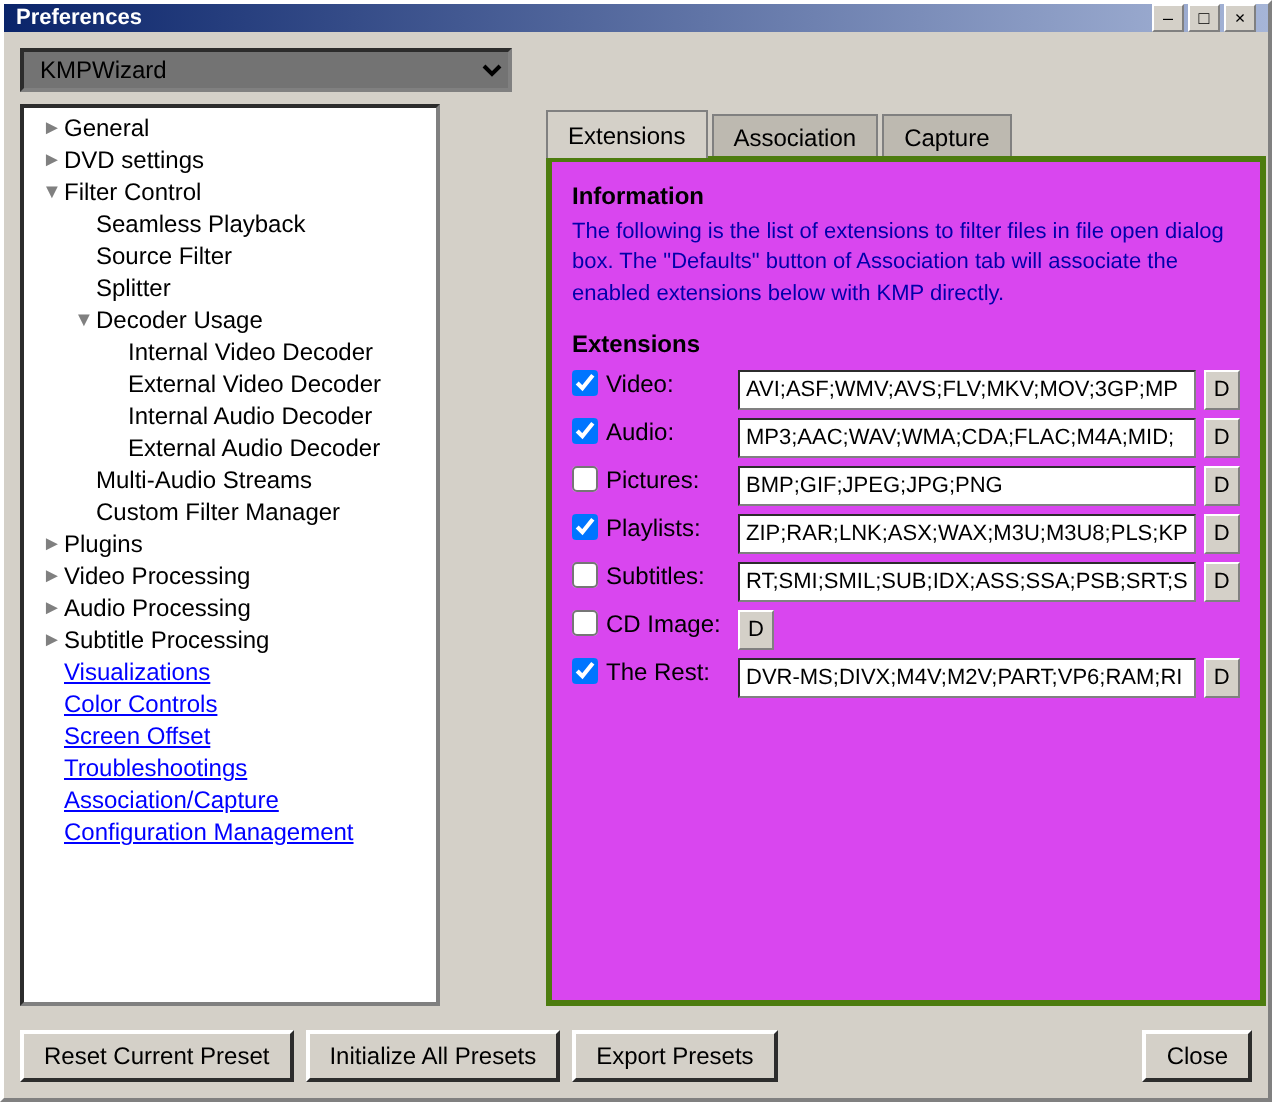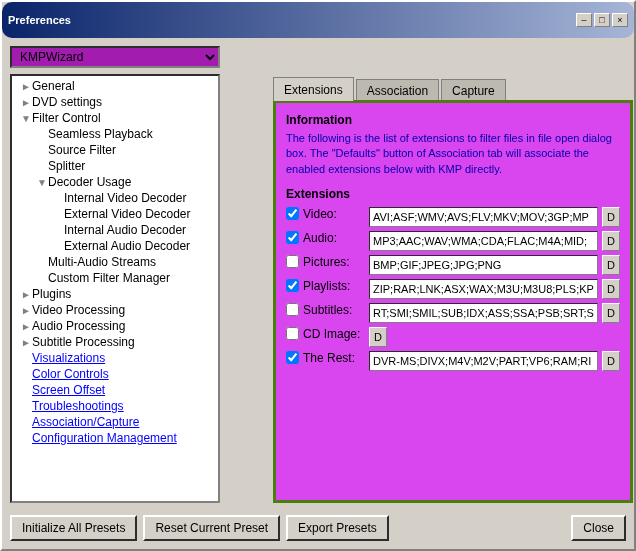--- a/index.html
+++ b/index.html
@@ -24,23 +24,22 @@
       display: flex;
       flex-direction: column;
     }
     .title-bar {
       background: linear-gradient(to right, #0a246a, #a6b5d7);
       color: white;
       padding: 3px 6px;
       display: flex;
       align-items: center;
       justify-content: space-between;
-      height: 36px;
+      height: 14px;
       flex-shrink: 0;
-      border-radius: 10px;
     }
     .title-bar-text {
       font-size: 11px;
       font-weight: bold;
     }
     .title-bar-buttons {
       display: flex;
       gap: 2px;
     }
     .title-btn {
@@ -63,23 +62,23 @@
       flex-direction: column;
       padding: 8px;
       gap: 6px;
     }
     .top-row {
       display: flex;
       align-items: center;
       gap: 8px;
     }
     .preset-select {
-      width: 210px;
+      width: 246px;
       height: 22px;
-      background: #a21caf;
+      background: #737373;
       border: 2px inset #808080;
       font-size: 12px;
       padding: 1px 4px;
     }
     .main-area {
       flex: 1;
       display: flex;
       gap: 6px;
     }
     
@@ -425,20 +424,20 @@
                   <button class="ext-d-btn">D</button>
                 </div>
               </div>
           </div>
         </div>
       </div>
     </div>
 
     <div class="bottom-buttons">
       <div style="display:flex; gap:6px;">
+        <button class="btn">Reset Current Preset</button>
         <button class="btn">Initialize All Presets</button>
-        <button class="btn">Reset Current Preset</button>
         <button class="btn">Export Presets</button>
       </div>
       <button class="btn">Close</button>
     </div>
   </div>
 </div>
 
 </body></html>

